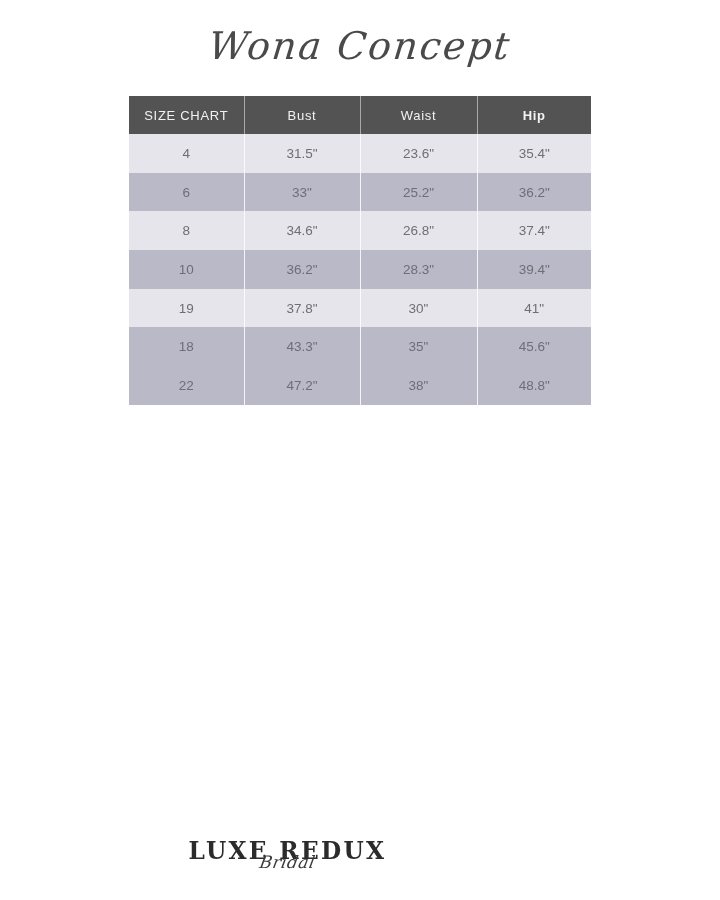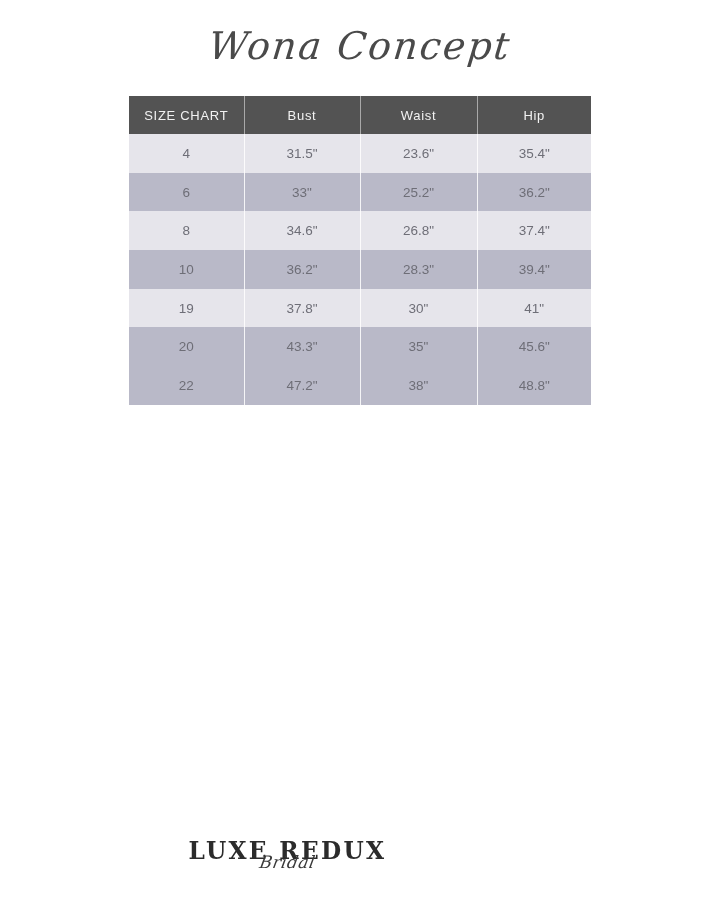--- a/index.html
+++ b/index.html
@@ -63,20 +63,21 @@
     font-size: 13px;
     font-weight: 400;
     letter-spacing: 0.7px;
     text-align: center;
     vertical-align: middle;
     border-right: 1px solid #a9a9a9;
     padding: 0;
   }
   .size-table thead th:last-child {
     border-right: none;
+    font-weight: bold;
   }
 
   .size-table tbody td {
     height: 38.7px;
     font-size: 13.5px;
     font-weight: 400;
     color: #6e6e77;
     text-align: center;
     vertical-align: middle;
     border-right: 1px solid rgba(255,255,255,0.85);
@@ -172,21 +173,21 @@
           <td>28.3"</td>
           <td>39.4"</td>
         </tr>
         <tr class="row-light">
           <td>19</td>
           <td>37.8"</td>
           <td>30"</td>
           <td>41"</td>
         </tr>
         <tr class="row-dark">
-          <td>20</td>
+          <td>18</td>
           <td>43.3"</td>
           <td>35"</td>
           <td>45.6"</td>
         </tr>
         <tr class="row-dark">
           <td>22</td>
           <td>47.2"</td>
           <td>38"</td>
           <td>48.8"</td>
         </tr>

